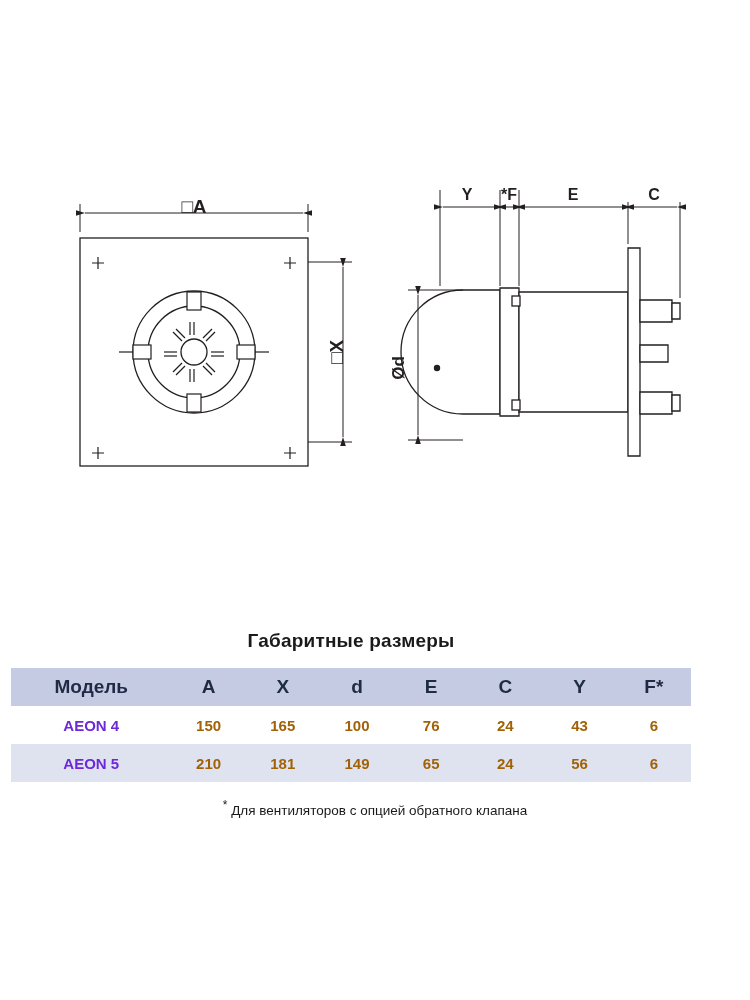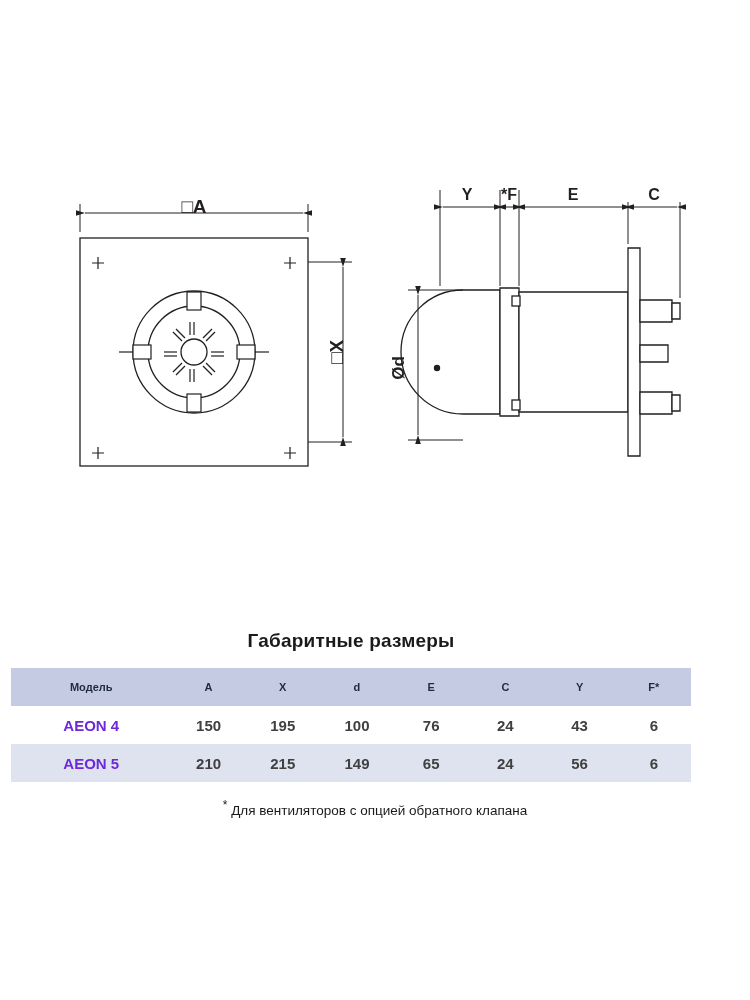--- a/index.html
+++ b/index.html
@@ -58,36 +58,36 @@
     padding: 0;
     height: 38px;
     vertical-align: middle;
   }
   table.dims thead tr {
     background: #c5cbe2;
   }
   table.dims thead th {
     font-weight: bold;
     color: #1f2a44;
-    font-size: 11px;
+    font-size: 19px;
   }
   table.dims tbody tr.row-odd {
     background: #ffffff;
   }
   table.dims tbody tr.row-even {
     background: #dfe3f0;
     border-radius: 13px;
   }
   table.dims tbody td.model {
     font-weight: bold;
     color: #6d28d9;
   }
   table.dims tbody td {
     font-weight: bold;
-    color: #404040;
+    color: #a16207;
   }
   .col-model { width: 160px; }
   .col-num { width: 74px; }
   .footnote {
     text-align: center;
     font-size: 13.5px;
     color: #1a1a1a;
     margin-top: 16px;
     padding-left: 48px;
   }
@@ -256,31 +256,31 @@
           <th>E</th>
           <th>C</th>
           <th>Y</th>
           <th>F*</th>
         </tr>
       </thead>
       <tbody>
         <tr class="row-odd">
           <td class="model">AEON 4</td>
           <td>150</td>
-          <td>195</td>
+          <td>165</td>
           <td>100</td>
           <td>76</td>
           <td>24</td>
           <td>43</td>
           <td>6</td>
         </tr>
         <tr class="row-even">
           <td class="model">AEON 5</td>
           <td>210</td>
-          <td>215</td>
+          <td>181</td>
           <td>149</td>
           <td>65</td>
           <td>24</td>
           <td>56</td>
           <td>6</td>
         </tr>
       </tbody>
     </table>
 
     <div class="footnote">

